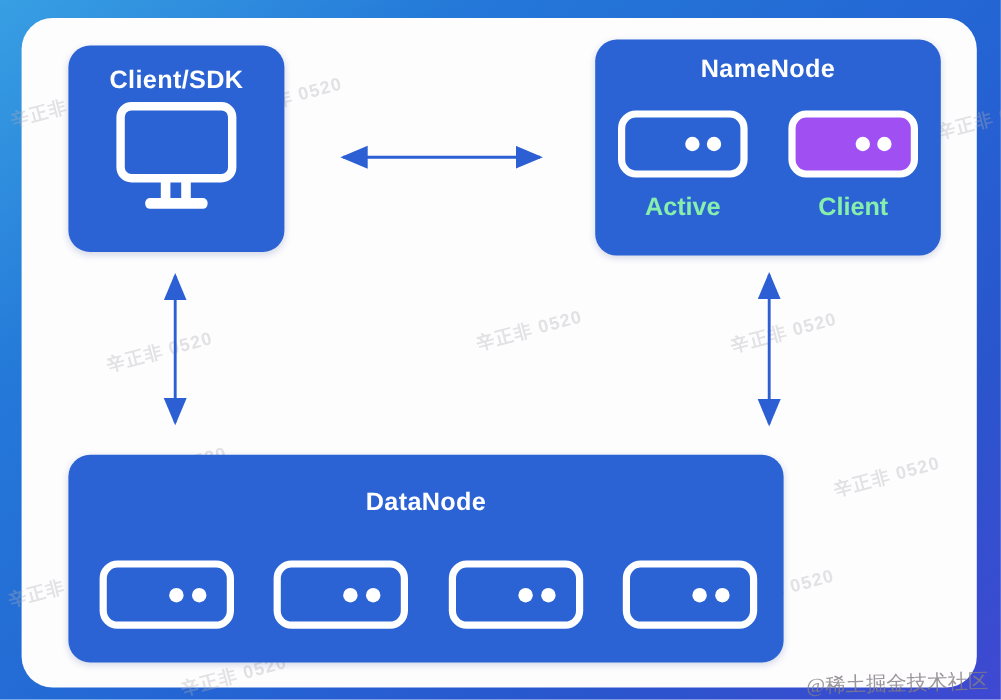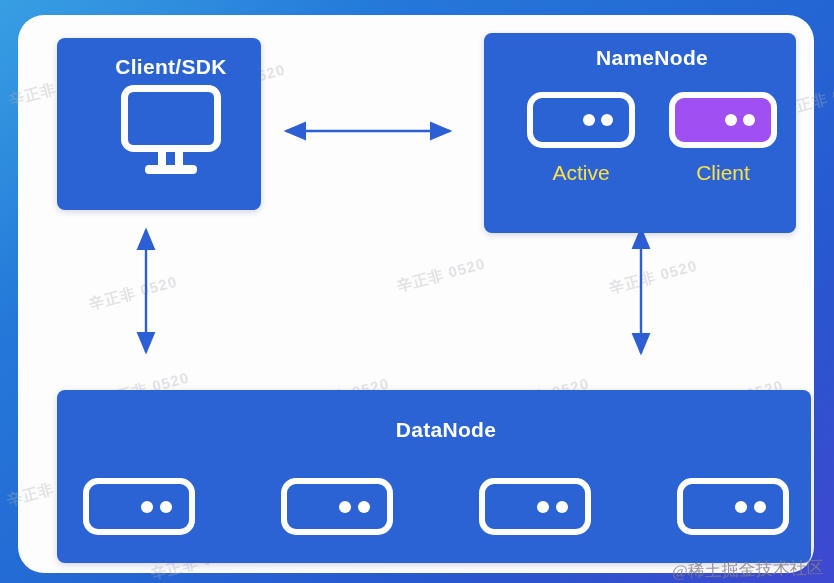--- a/index.html
+++ b/index.html
@@ -8,52 +8,51 @@
     width:834px;height:583px;
     overflow:hidden;
     font-family:"Liberation Sans","DejaVu Sans",sans-serif;
     background:linear-gradient(140deg,#389fe3 0%,#2478d8 26%,#2465d4 55%,#2a55cd 78%,#3f48d1 100%);
   }
   .panel{
     position:absolute;left:18px;top:15px;width:796px;height:558px;
     background:#fdfdfe;border-radius:26px;
   }
   .box{
-    position:absolute;background:var(--box-blue);border-radius:8px;
+    position:absolute;background:var(--box-blue);border-radius:18px;
     box-shadow:0 2px 6px rgba(20,40,120,.18);
-    padding-left:24px;
   }
   .box-title{
     color:#fff;font-size:21px;font-weight:600;text-align:center;
     letter-spacing:.3px;
   }
   
   .client{left:57px;top:38px;width:180px;height:172px;}
   .client .box-title{margin-top:17px;}
   .client .monitor-wrap{display:flex;justify-content:center;margin-top:5px;}
   
-  .namenode{left:484px;top:33px;width:288px;height:200px;}
+  .namenode{left:496px;top:33px;width:288px;height:180px;}
   .namenode .box-title{margin-top:13px;}
   .nn-row{display:flex;justify-content:center;gap:34px;margin-top:22px;}
   .nn-col{display:flex;flex-direction:column;align-items:center;}
   
   .server{
     position:relative;width:108px;height:56px;box-sizing:border-box;
     border:6px solid #fff;border-radius:15px;background:transparent;
   }
   .server.purple{background:var(--standby-purple);}
   .server .dot{
     position:absolute;top:50%;width:12px;height:12px;border-radius:50%;
     background:#fff;transform:translateY(-50%);
   }
   .server .dot.d1{left:52%;}
   .server .dot.d2{left:71%;}
-  .server-label{color:#fde047;font-size:21px;font-weight:400;margin-top:13px;}
+  .server-label{color:#86efac;font-size:21px;font-weight:700;margin-top:13px;}
   
-  .datanode{left:57px;top:390px;width:730px;height:173px;}
+  .datanode{left:57px;top:379px;width:596px;height:173px;}
   .datanode .box-title{margin-top:28px;}
   .dn-row{
     position:absolute;left:26px;right:22px;top:88px;
     display:flex;justify-content:space-between;
   }
   .dn-row .server{width:112px;height:57px;}
   
   svg.arrows{position:absolute;left:0;top:0;pointer-events:none;}
   
   .wm{

